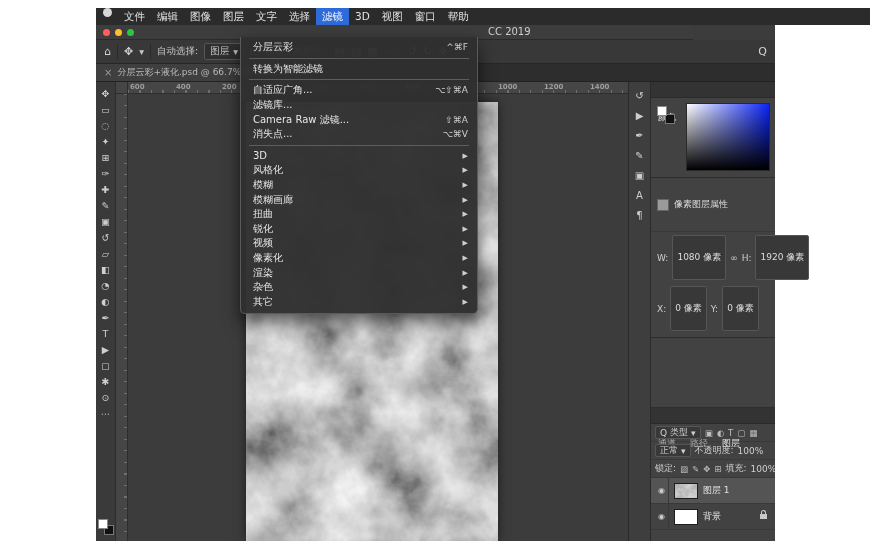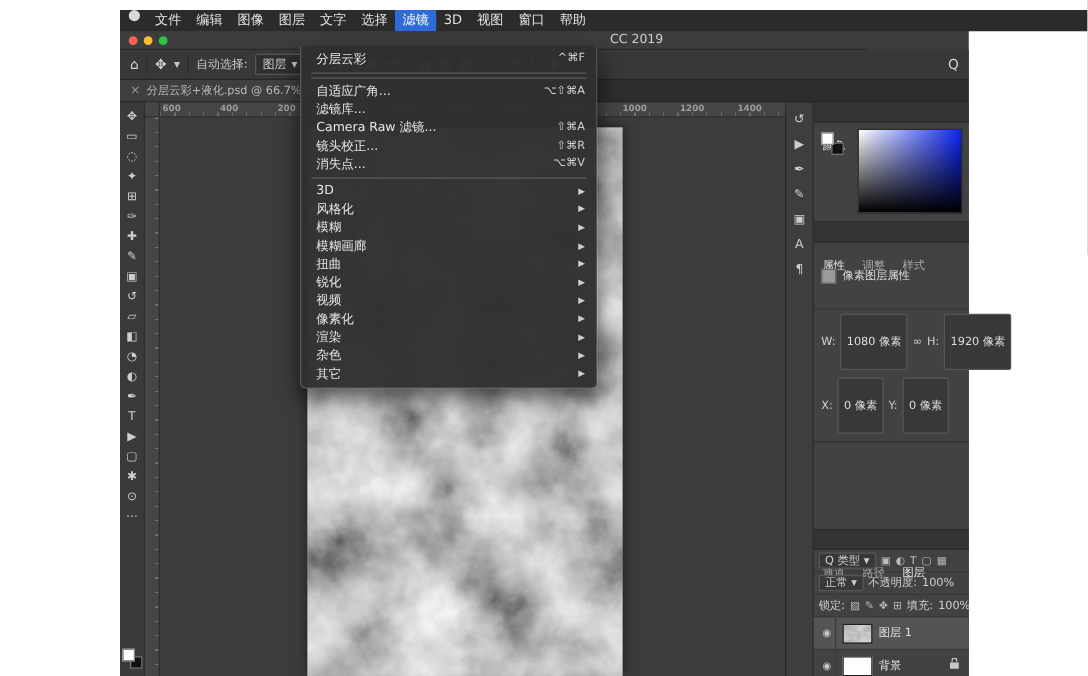--- a/index.html
+++ b/index.html
@@ -230,25 +230,20 @@
         <span class="ptab">色板</span>
       </div>
       <div class="color-body">
         <span class="cp-swatch">
           <span class="sw-back"></span>
           <span class="sw-front"></span>
         </span>
         <span class="colorfield"></span>
       </div>
 
-      <div class="ptabs">
-        <span class="ptab active">属性</span>
-        <span class="ptab">调整</span>
-        <span class="ptab">样式</span>
-      </div>
       <div class="props-header">
         <span class="pl-icon"></span>
         <span>像素图层属性</span>
       </div>
       <div class="props-row">
         <span>W:</span>
         <span class="field">1080 像素</span>
         <span>∞</span>
         <span>H:</span>
         <span class="field">1920 像素</span>
@@ -310,37 +305,36 @@
         <span class="lock-css"></span>
       </div>
     </div>
 
     <div class="dropdown">
       <div class="m-item">
         <span>分层云彩</span>
         <span class="sc">^⌘F</span>
       </div>
       <div class="m-div"></div>
+      <div class="m-item">
+        <span>转换为智能滤镜</span>
+      </div>
       <div class="m-div"></div>
       <div class="m-item">
         <span>自适应广角...</span>
         <span class="sc">⌥⇧⌘A</span>
       </div>
       <div class="m-item">
         <span>滤镜库...</span>
       </div>
       <div class="m-item">
         <span>Camera Raw 滤镜...</span>
         <span class="sc">⇧⌘A</span>
       </div>
       <div class="m-item">
-        <span>镜头校正...</span>
-        <span class="sc">⇧⌘R</span>
-      </div>
-      <div class="m-item">
         <span>消失点...</span>
         <span class="sc">⌥⌘V</span>
       </div>
       <div class="m-div"></div>
       <div class="m-item">
         <span>3D</span>
         <span class="arr">▶</span>
       </div>
       <div class="m-item">
         <span>风格化</span>

